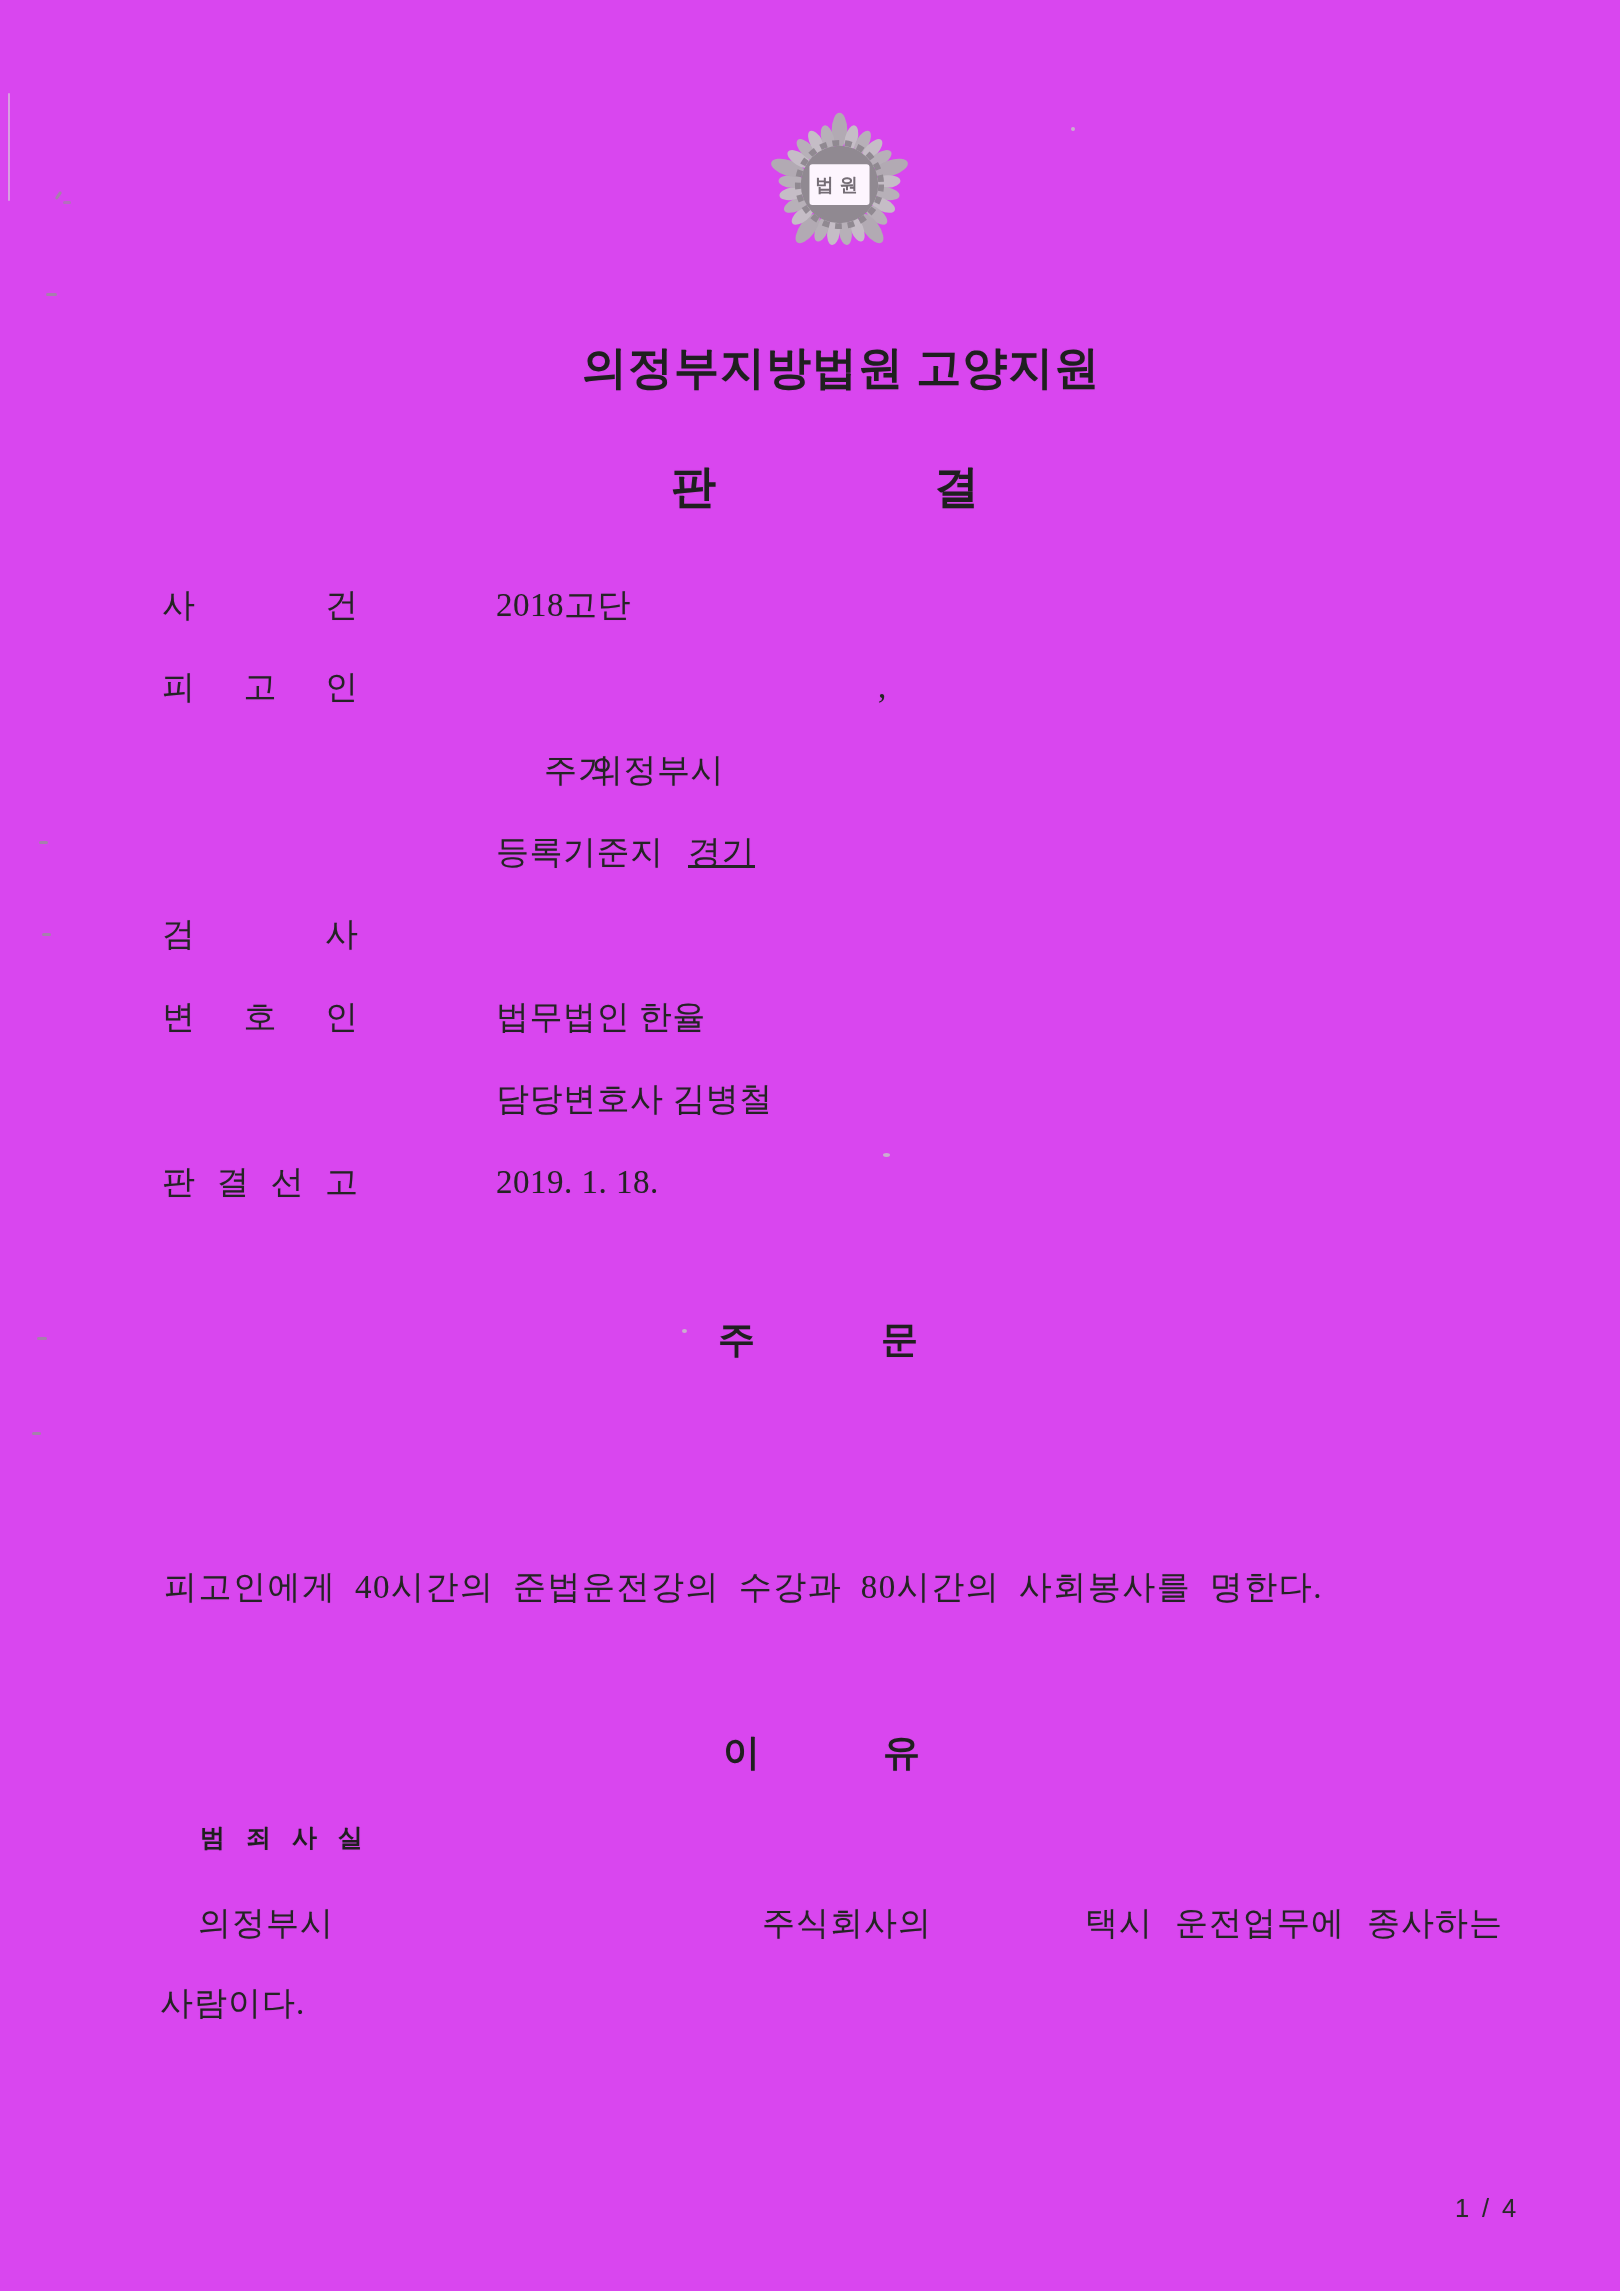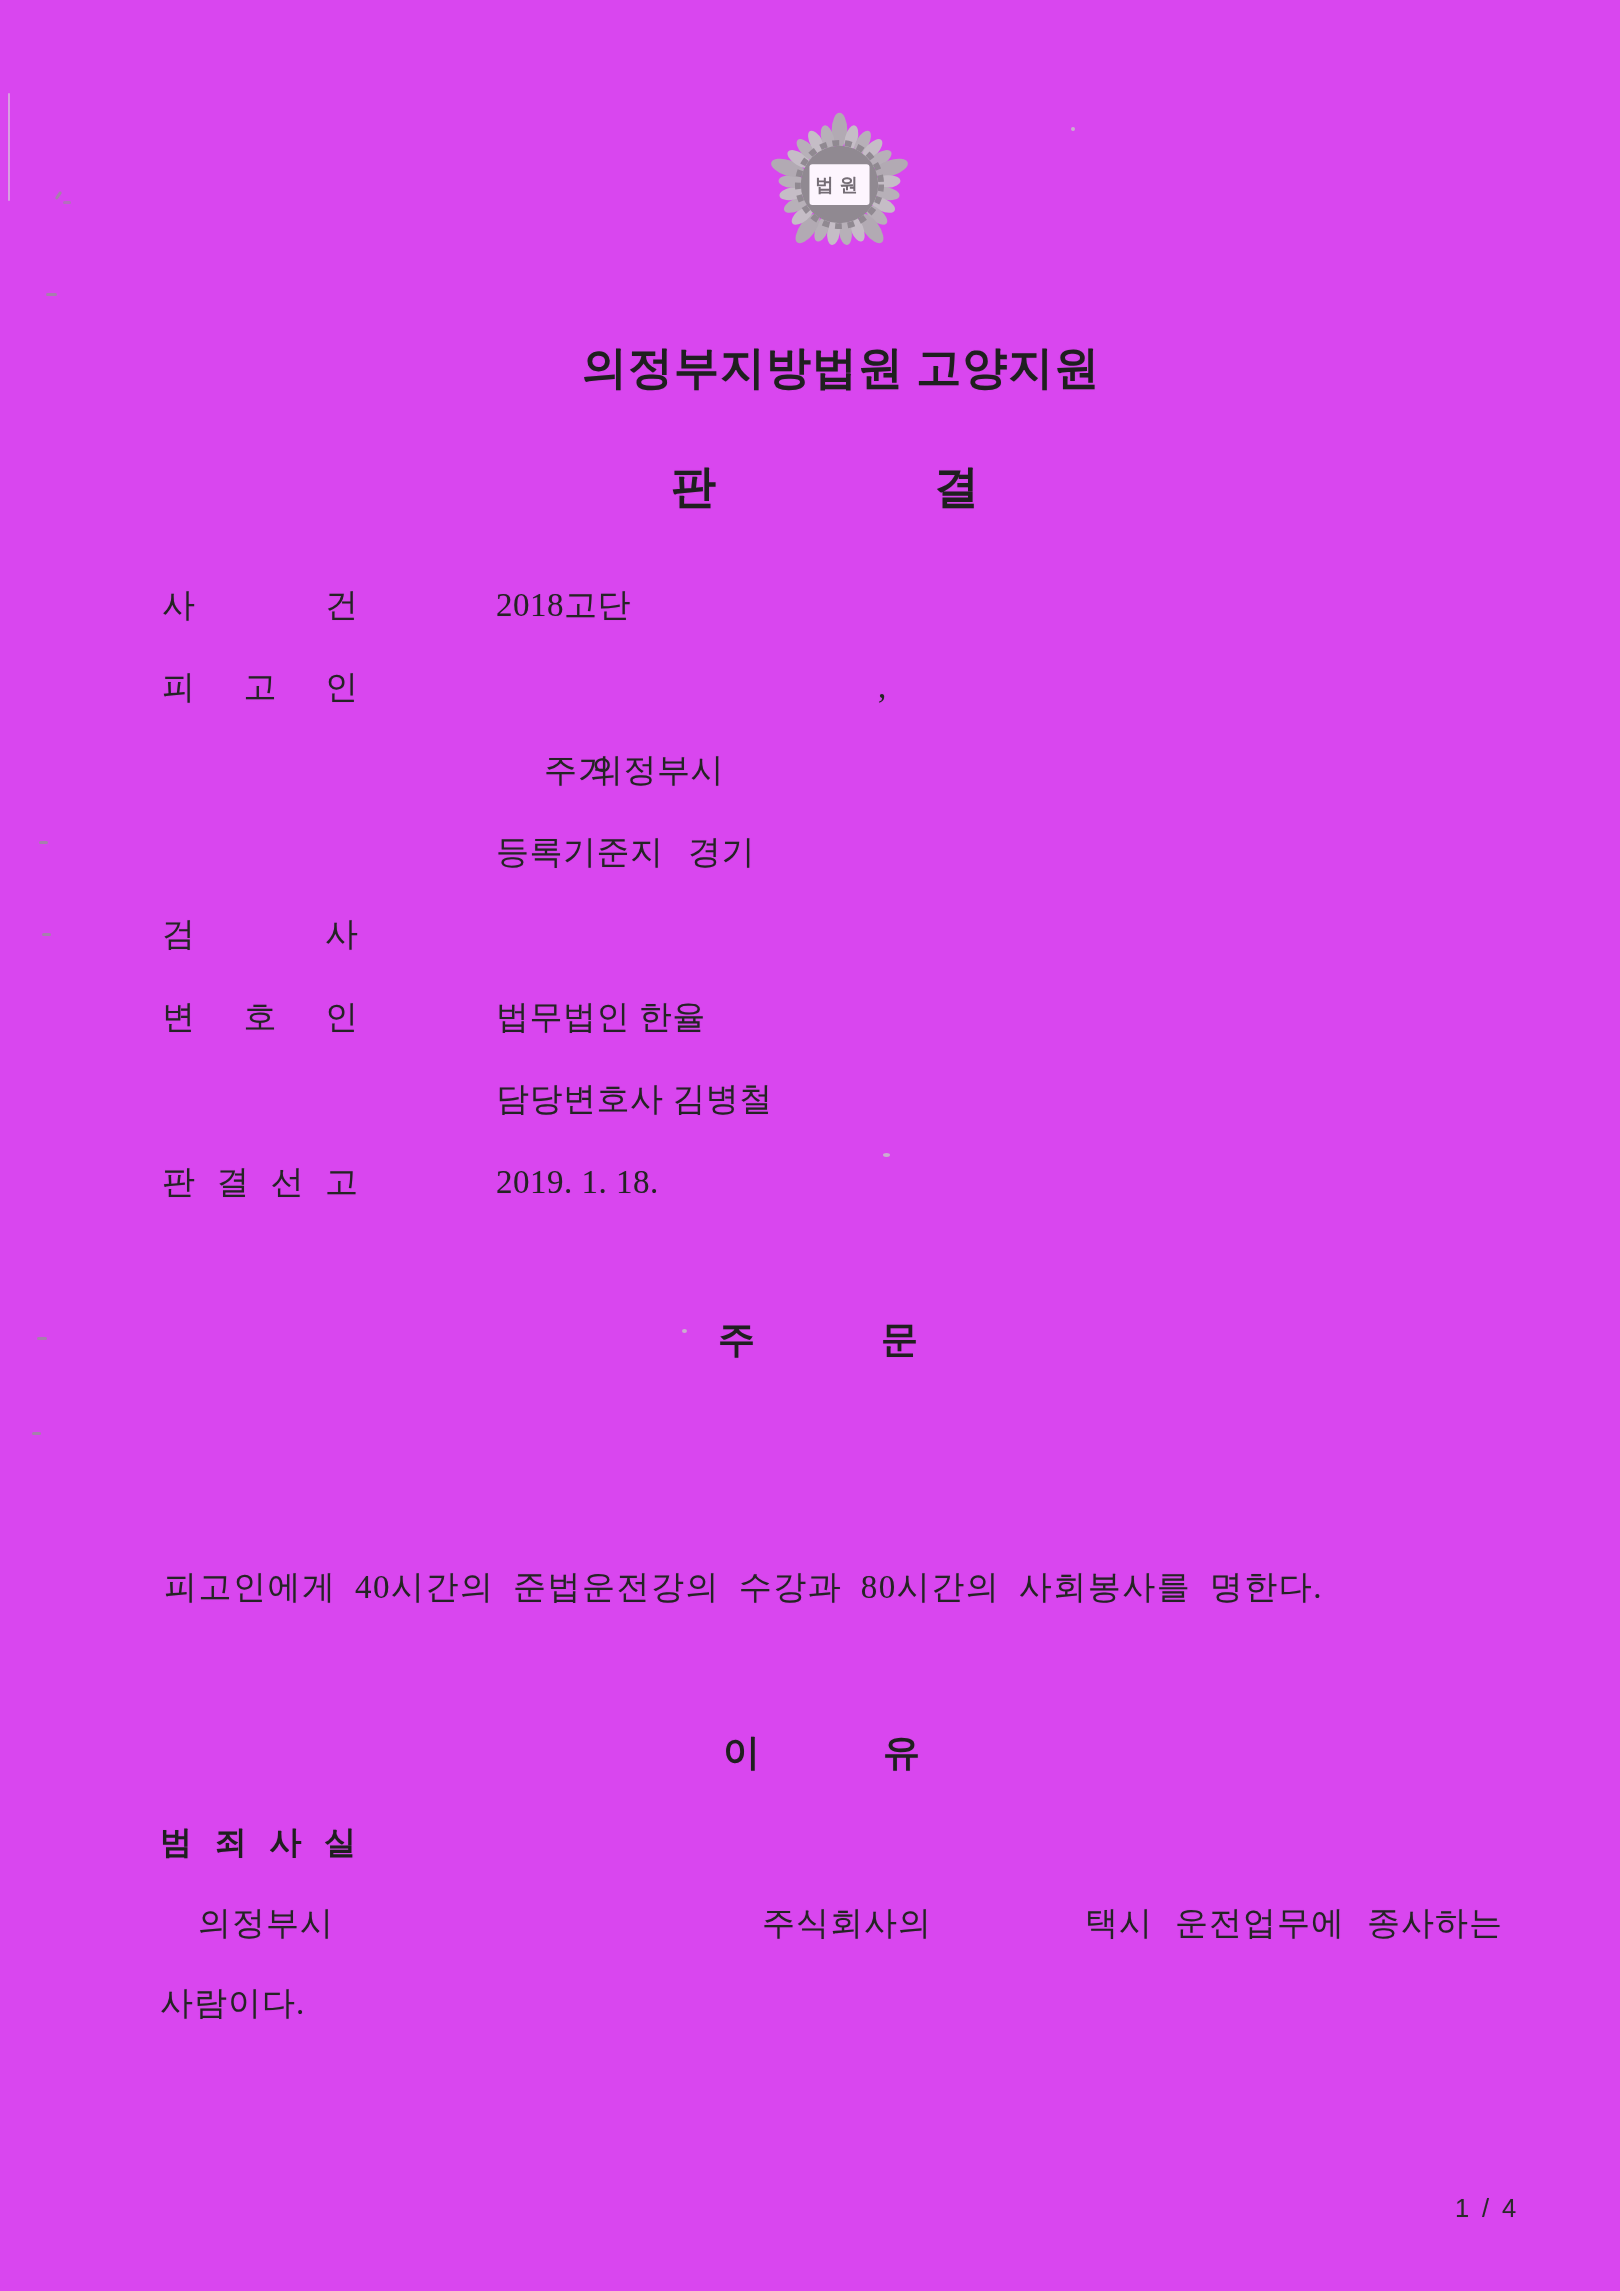--- a/index.html
+++ b/index.html
@@ -11,21 +11,21 @@
   .t { position:absolute; white-space:nowrap; line-height:1.15;
        text-shadow:0 0 1px rgba(70,70,70,0.28); }
   .court-title { font-size:45px; font-weight:700; letter-spacing:1px; color:#1f1f1f; }
   .doc-title  { font-size:45px; font-weight:700; color:#1f1f1f; }
   .doc-title .g2 { margin-left:218px; }
   .h2 { font-size:37px; font-weight:700; color:#1f1f1f; }
   .lbl { font-size:33px; display:inline-block; width:196px;
          text-align:justify; text-align-last:justify; }
   .val { font-size:33px; letter-spacing:0.5px; }
   .bodyline { font-size:33px; letter-spacing:1.5px; word-spacing:8.8px; }
-  .sect { font-size:32px; font-weight:700; letter-spacing:1px; word-spacing:12.7px; color:#1f1f1f; }
+  .sect { font-size:25px; font-weight:700; letter-spacing:1px; word-spacing:12.7px; color:#1f1f1f;margin-left:40px; }
   .facts { font-size:33px; letter-spacing:1px; word-spacing:12.7px; }
   .pagenum { font-size:25.5px; letter-spacing:2.9px;
              font-family:"Liberation Sans","DejaVu Sans",sans-serif; color:#2a2a2a; }
   .seal-wrap { position:absolute; left:762px; top:108px; width:155px; height:155px;
                filter:blur(0.4px); opacity:0.95; }
   
   .artifact { position:absolute; border-radius:2px; }
   .a-dash { height:2.9px; background:#949494; opacity:0.75; }
   .a-dot  { background:#c7c7c7; border-radius:50%; opacity:0.8; }
   .a-line { background:#d9d9d9; opacity:0.6; }
@@ -80,21 +80,21 @@
   <span class="t lbl" style="left:162px; top:587px;">사 건</span>
   <span class="t val" style="left:496px; top:587px;">2018고단</span>
 
   <span class="t lbl" style="left:162px; top:669px;">피 고 인</span>
   <span class="t val" style="left:878px; top:669px;">,</span>
 
   <span class="t val" style="left:496px; top:752px;margin-left:48px;">주거</span>
   <span class="t val" style="left:590px; top:752px;">의정부시</span>
 
   <span class="t val" style="left:496px; top:834px;">등록기준지</span>
-  <span class="t val" style="left:688px; top:834px;">경기</span>
+  <span class="t val" style="left:688px; top:834px;text-decoration:underline;">경기</span>
 
   <span class="t lbl" style="left:162px; top:916px;">검 사</span>
 
   <span class="t lbl" style="left:162px; top:999px;">변 호 인</span>
   <span class="t val" style="left:496px; top:999px;">법무법인 한율</span>
 
   <span class="t val" style="left:496px; top:1081px;">담당변호사 김병철</span>
 
   <span class="t lbl" style="left:162px; top:1164px;">판 결 선 고</span>
   <span class="t val" style="left:496px; top:1164px;">2019. 1. 18.</span>

